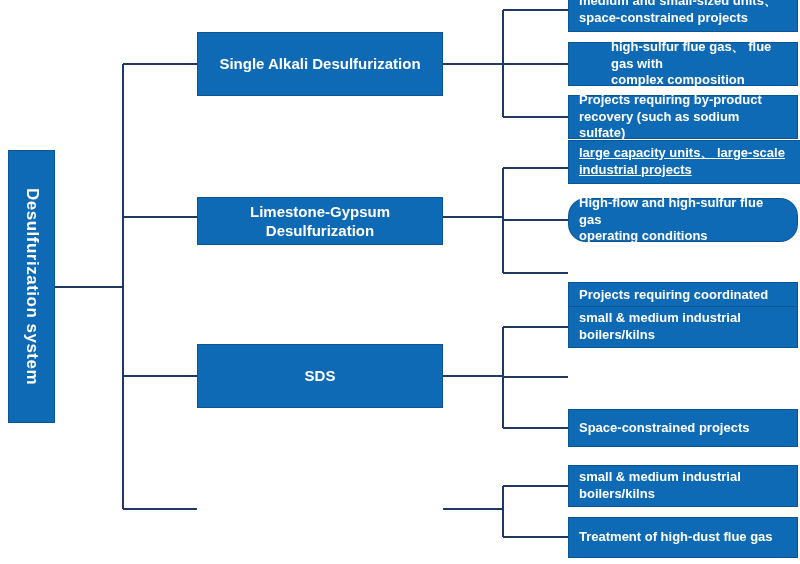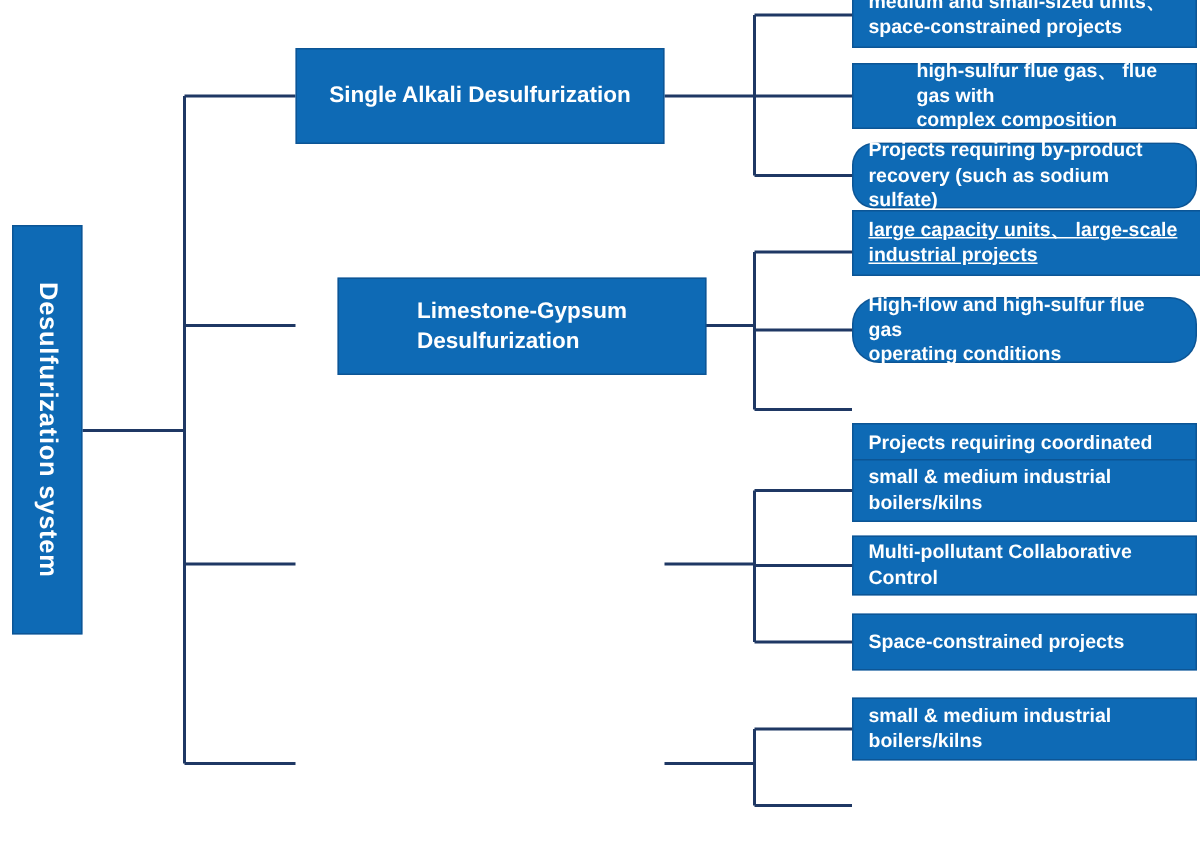--- a/index.html
+++ b/index.html
@@ -29,21 +29,21 @@
   .root-node .vtext{
     writing-mode:vertical-rl;
     text-orientation:mixed;
     font-size:17px;
     font-weight:600;
     letter-spacing:0.5px;
     white-space:nowrap;
   }
   .branch-node{
     display:flex;align-items:center;justify-content:center;
-    text-align:left;
+    text-align:center;
     font-size:15px;
     font-weight:700;
     white-space:pre-line;
     line-height:1.3;
   }
   .leaf-node{
     display:flex;align-items:center;
     font-size:13px;
     font-weight:600;
     line-height:1.3;
@@ -93,34 +93,37 @@
     </g>
   </svg>
 
   <div class="node root-node" style="left:8px;top:150px;width:47px;height:273px;">
     <span class="vtext">Desulfurization system</span>
   </div>
 
   <div class="node branch-node" style="left:197px;top:32px;width:246px;height:64px;">
     <span>Single Alkali Desulfurization</span>
   </div>
-  <div class="node branch-node" style="left:197px;top:185px;width:246px;height:65px;margin-left:28px;">
+  <div class="node branch-node" style="left:197px;top:197px;width:246px;height:48px;">
     <span>Limestone-Gypsum
 Desulfurization</span>
+  </div>
+  <div class="node branch-node" style="left:197px;top:344px;width:246px;height:64px;">
+    <span>SDS</span>
   </div>
 
   <div class="node leaf-node" style="left:568px;top:-12px;width:230px;height:44px;">
     <span>medium and small-sized units、
 space-constrained projects</span>
   </div>
   <div class="node leaf-node" style="left:568px;top:42px;width:230px;height:44px;padding-left:42px;">
     <span>high-sulfur flue gas、 flue gas with
 complex composition</span>
   </div>
-  <div class="node leaf-node" style="left:568px;top:95px;width:230px;height:44px;border-radius:15px;">
+  <div class="node leaf-node" style="left:568px;top:95px;width:230px;height:44px;">
     <span>Projects requiring by-product
 recovery (such as sodium sulfate)</span>
   </div>
 
   <div class="node leaf-node" style="left:568px;top:140px;width:266px;height:44px;text-decoration:underline;">
     <span>large capacity units、 large-scale
 industrial projects</span>
   </div>
   <div class="node leaf-node" style="left:568px;top:198px;width:230px;height:44px;border-radius:18px;">
     <span>High-flow and high-sulfur flue gas
@@ -128,25 +131,25 @@
   </div>
   <div class="node leaf-node" style="left:568px;top:251px;width:230px;height:44px;margin-top:31px;">
     <span>Projects requiring coordinated
 removal of acid gases</span>
   </div>
 
   <div class="node leaf-node" style="left:568px;top:306px;width:230px;height:42px;">
     <span>small &amp; medium industrial
 boilers/kilns</span>
   </div>
-  <div class="node leaf-node" style="left:568px;top:357px;width:230px;height:40px;">
-    <span>Multi-pollutant Collaborative Control</span>
-  </div>
   <div class="node leaf-node" style="left:568px;top:409px;width:230px;height:38px;">
     <span>Space-constrained projects</span>
   </div>
 
   <div class="node leaf-node" style="left:568px;top:465px;width:230px;height:42px;">
     <span>small &amp; medium industrial
 boilers/kilns</span>
   </div>
+  <div class="node leaf-node" style="left:568px;top:517px;width:230px;height:41px;">
+    <span>Treatment of high-dust flue gas</span>
+  </div>
 
 </div>
 
 </body></html>

